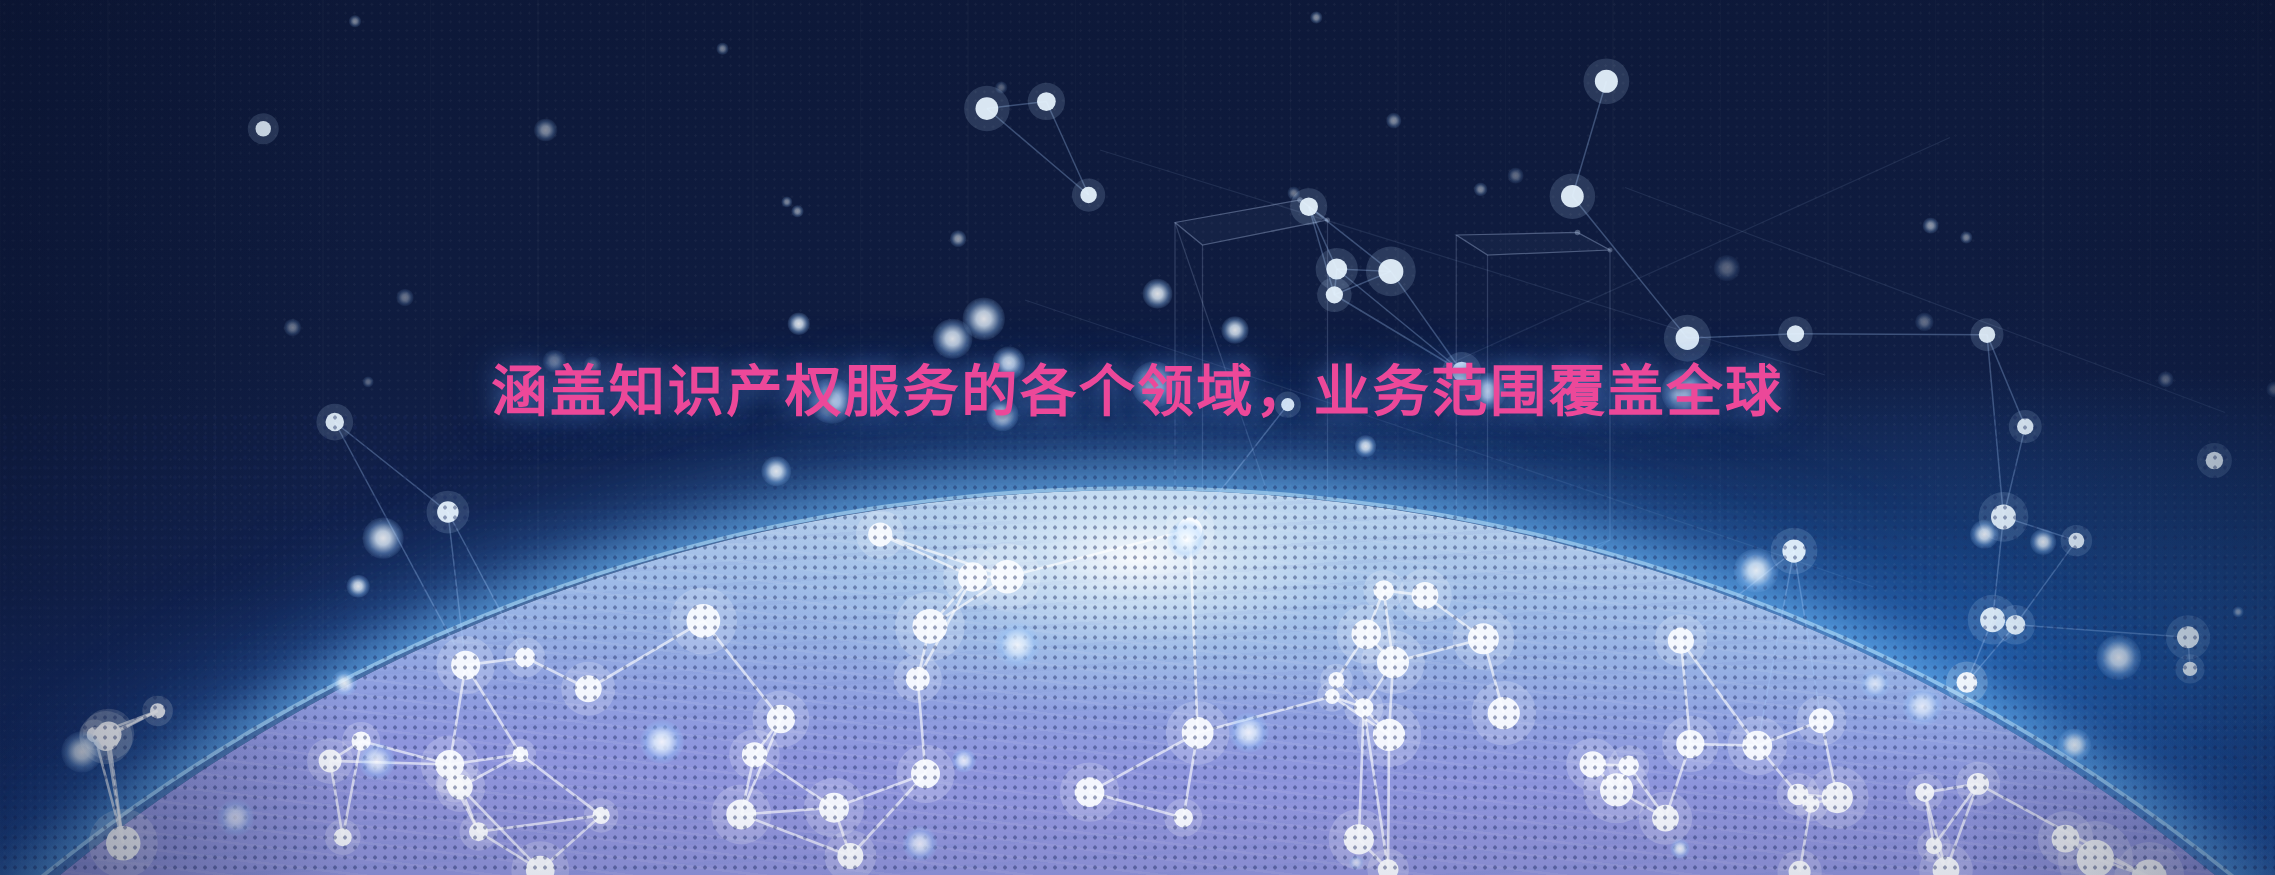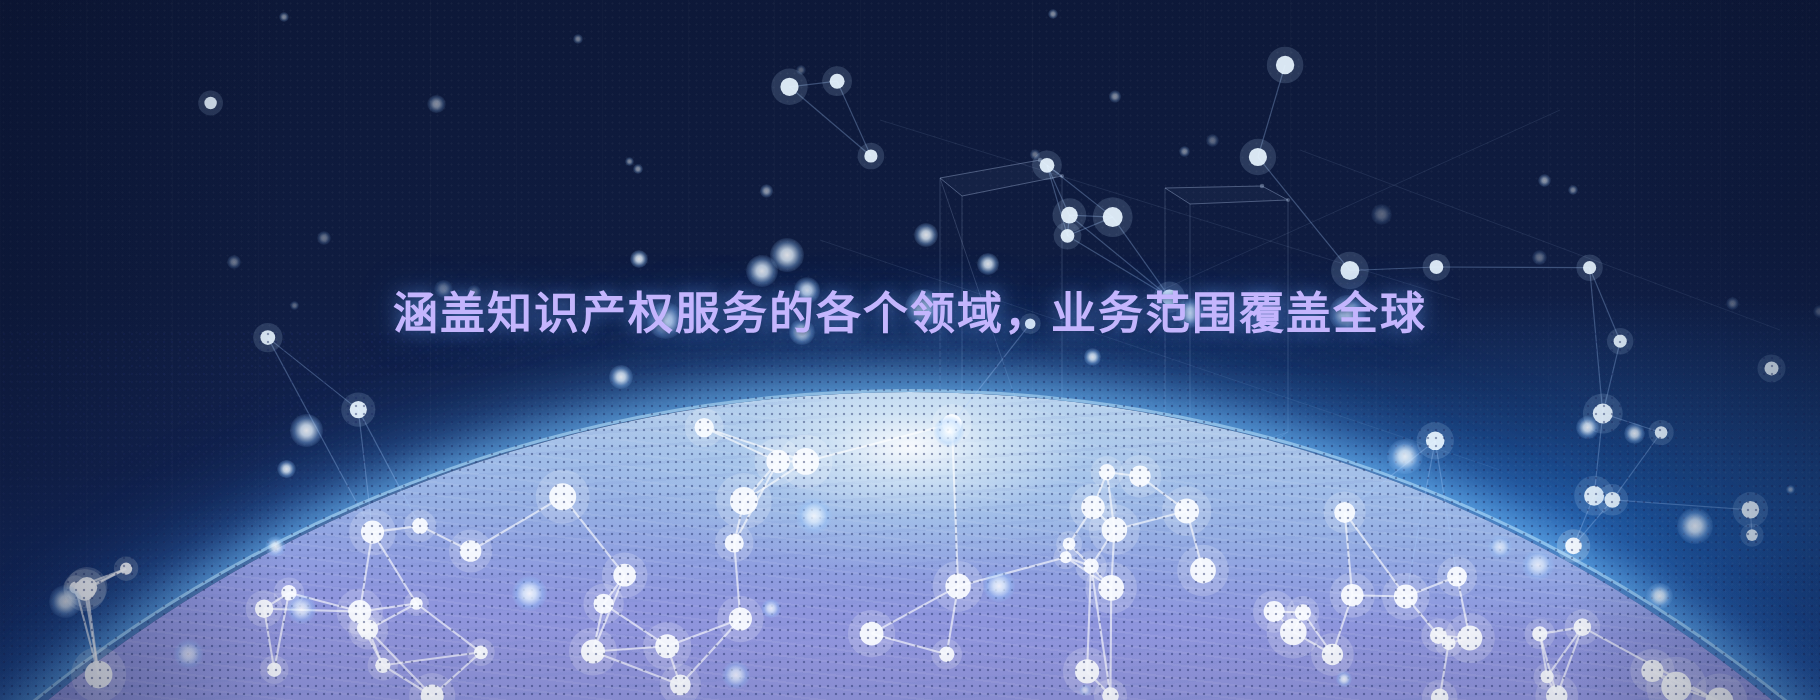--- a/index.html
+++ b/index.html
@@ -116,21 +116,21 @@
     background:radial-gradient(circle,#ffffff 0%, rgba(228,242,255,.92) 24%, rgba(150,200,255,.42) 52%, rgba(90,150,230,0) 76%);
   }
 
   
   .headline{
     position:absolute;
     left:0; right:0;
     top:256px;
     z-index:12;
     text-align:center;
-    color:#c4b5fd;
+    color:#ec4899;
     font-size:45px;
     font-weight:700;
     letter-spacing:2px;
     line-height:1.25;
     white-space:nowrap;
     text-shadow:
       0 0 16px rgba(120,175,255,.50),
       0 0 40px rgba(60,120,220,.40),
       0 2px 5px rgba(0,10,40,.55);
   }

